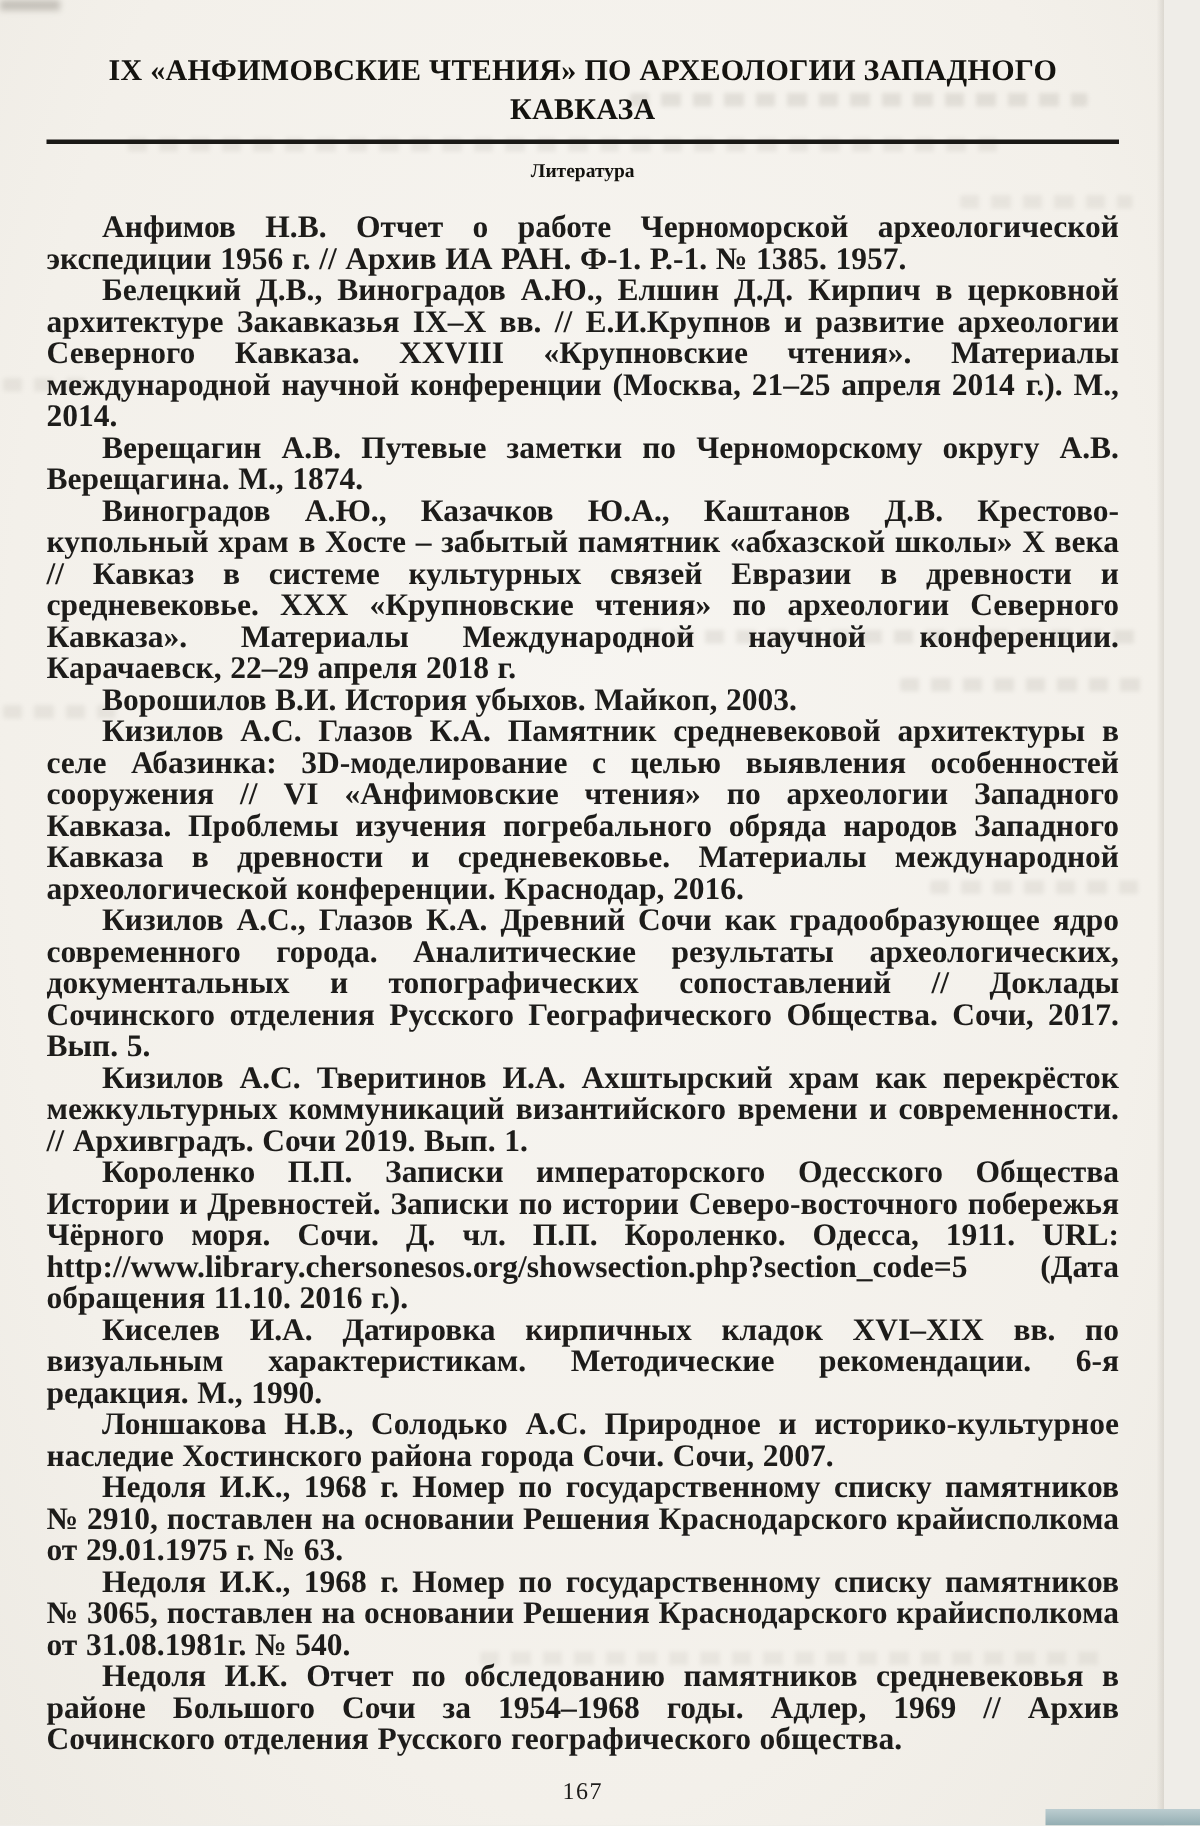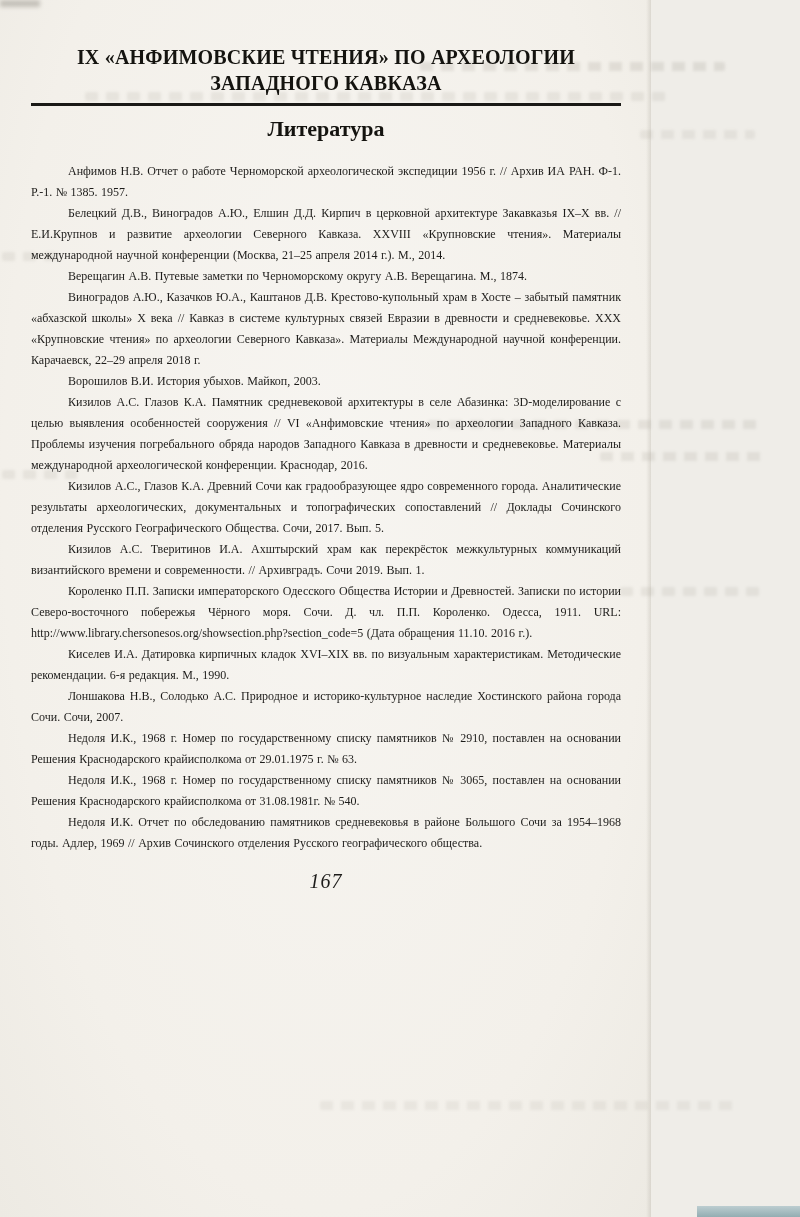--- a/index.html
+++ b/index.html
@@ -5,67 +5,67 @@
   html, body {
     margin: 0;
     padding: 0;
     width: 800px;
     height: 1217px;
     overflow: hidden;
     background: #efede8;
   }
   .page {
     position: relative;
-    width: 651px;
+    width: 776px;
     height: 1217px;
     box-sizing: border-box;
-    padding: 44px 30px 0 31px;
+    padding: 34px 30px 0 31px;
     background:
       radial-gradient(ellipse at 50% 40%, #f7f5f1 0%, #f3f0ea 70%, #edeae3 100%);
     font-family: "Liberation Serif", "DejaVu Serif", serif;
     color: #1d1c1a;
   }
   .content { position: relative; z-index: 2; }
 
   h1.header-title {
     margin: 0;
     padding: 0 0 7px 0;
     font-size: 20px;
     font-weight: bold;
     text-align: center;
     letter-spacing: 0.2px;
     line-height: 26px;
     border-bottom: 3px solid #1a1916;
     color: #14130f;
   }
   h2.section-title {
     margin: 10px 0 19px 0;
-    font-size: 22px;
+    font-size: 13px;
     font-weight: bold;
     text-align: center;
     color: #14130f;
   }
   .bibliography p.entry {
     margin: 0;
-    font-size: 12px;
+    font-size: 21px;
     line-height: 21px;
     text-align: justify;
     text-indent: 37px;
     word-spacing: 0.5px;
     hyphens: manual;
+    font-weight: bold;
     -webkit-hyphens: manual;
   }
   footer.page-footer {
     margin-top: 16px;
     text-align: center;
   }
   footer.page-footer span {
-    font-size: 20px;
+    font-size: 16px;
     letter-spacing: 1px;
-    font-style: italic;
   }
 
   
   .ghost {
     position: absolute;
     height: 9px;
     z-index: 1;
     background: repeating-linear-gradient(90deg,
       rgba(124, 118, 106, 0.5) 0px 13px,
       rgba(124, 118, 106, 0.0) 13px 21px);

